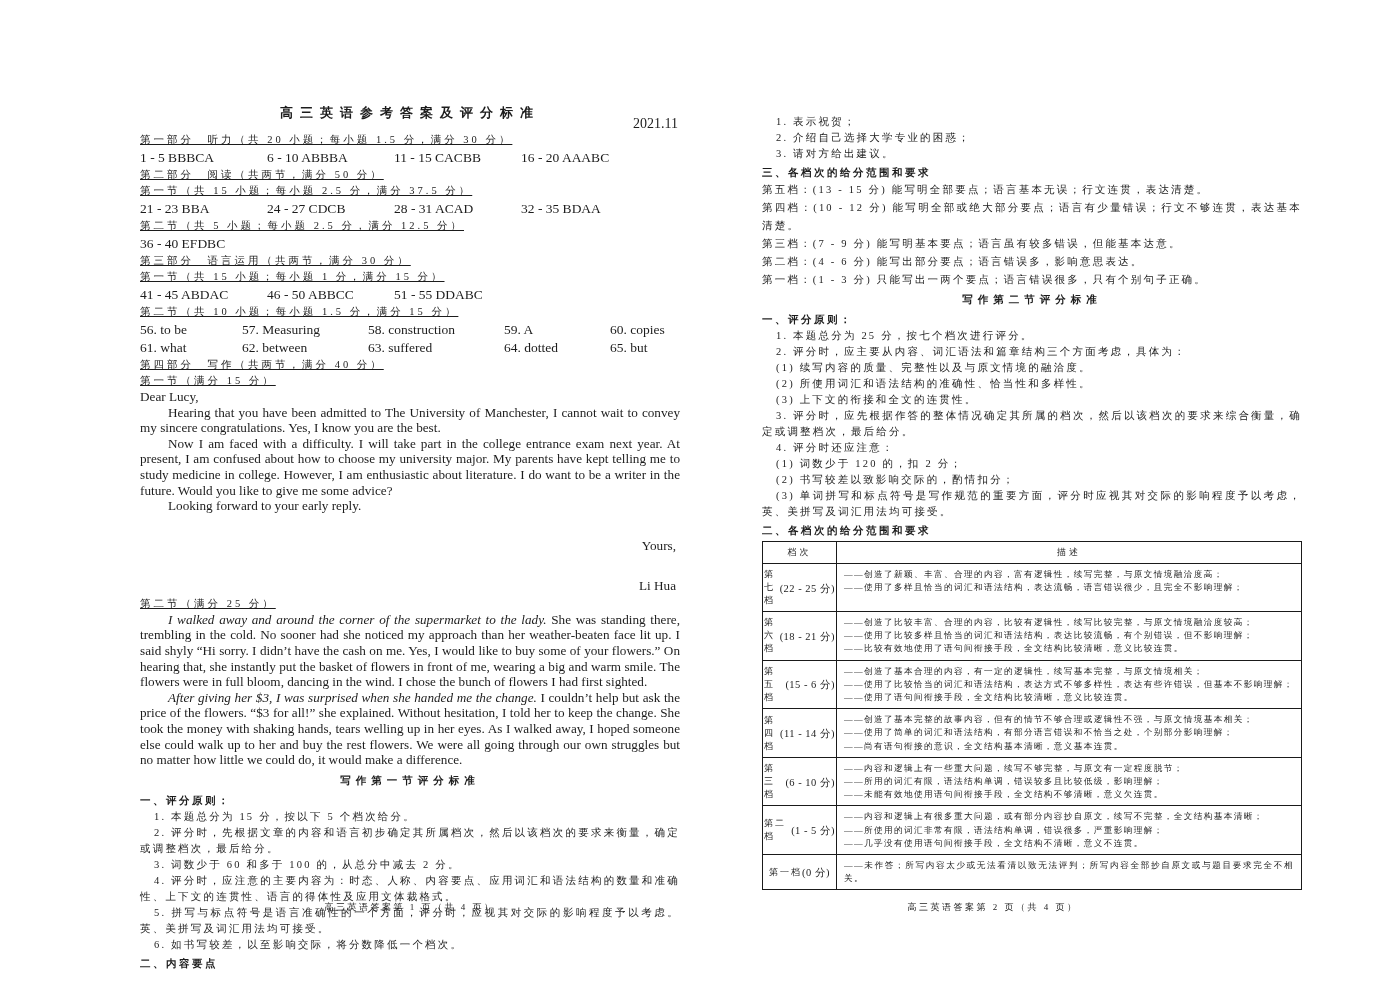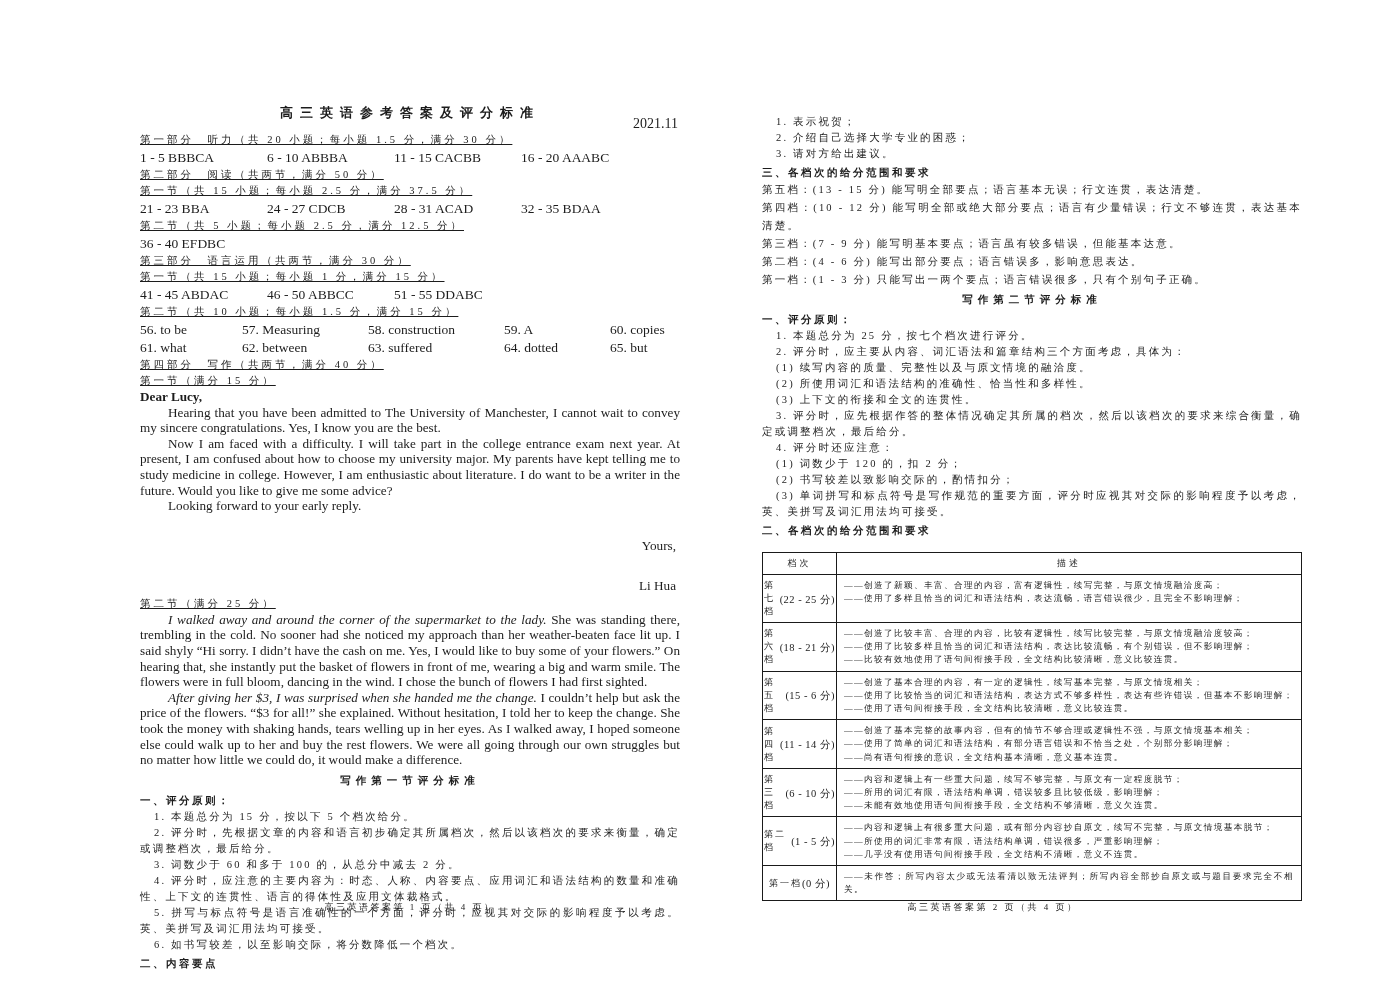--- a/index.html
+++ b/index.html
@@ -26,39 +26,39 @@
 
   
   .ans-row { display:flex; font-size:13.5px; line-height:17px; margin:1px 0; }
   .ans-row .ans-item { width:127px; white-space:nowrap; }
   .ans-row-5 { display:grid; grid-template-columns:102px 126px 136px 106px auto;
                font-size:13.5px; line-height:17px; margin:1px 0; }
 
   
   .en-par { font-size:13.2px; line-height:15.6px; text-align:justify;
             text-indent:28px; }
-  .en-par.noindent { text-indent:0;font-weight:bold; }
+  .en-par.noindent { text-indent:0; }
   .en-right { font-size:13.2px; line-height:16px; text-align:right;
               padding-right:4px;margin-top:24px; }
   .lead-italic { font-style:italic; }
 
   
   .rubric-title { text-align:center; font-weight:bold; font-size:10.5px;
                   letter-spacing:5px; margin:6px 0 4px 0; }
 
   
   .list-head { font-weight:bold; font-size:10.5px; letter-spacing:2.5px;
                line-height:17px; }
   .num-item { font-size:10.5px; letter-spacing:2.2px; line-height:16px;
               text-align:justify; text-indent:14px; }
   .band-item { font-size:10.5px; letter-spacing:2.2px; line-height:18px;
                text-align:justify; }
 
   
-  .rubric-table { width:540px; border:1.6px solid #1a1a1a; margin-top:13px; }
+  .rubric-table { width:540px; border:1.6px solid #1a1a1a; margin-top:2px; }
   .t-head { display:flex; border-bottom:1.6px solid #1a1a1a; }
   .t-head-grade { width:74px; border-right:1.6px solid #1a1a1a;
                   text-align:center; font-size:9px; letter-spacing:3px;
                   padding:4px 0; }
   .t-head-desc { flex:1; text-align:center; font-size:9px; letter-spacing:3px;
                  padding:4px 0; }
   .t-row { display:flex; border-bottom:1.6px solid #1a1a1a; }
   .t-row:last-child { border-bottom:none; }
   .t-grade { width:74px; border-right:1.6px solid #1a1a1a; display:flex;
              flex-direction:row; justify-content:center; align-items:center;
@@ -256,21 +256,21 @@
             <div class="t-line">——所用的词汇有限，语法结构单调，错误较多且比较低级，影响理解；</div>
             <div class="t-line">——未能有效地使用语句间衔接手段，全文结构不够清晰，意义欠连贯。</div>
           </div>
         </div>
         <div class="t-row">
           <div class="t-grade">
             <div class="g-label">第二档</div>
             <div class="g-points">(1 - 5 分)</div>
           </div>
           <div class="t-desc">
-            <div class="t-line">——内容和逻辑上有很多重大问题，或有部分内容抄自原文，续写不完整，与原文情境基本脱节；</div>
+            <div class="t-line">——内容和逻辑上有很多重大问题，或有部分内容抄自原文，续写不完整，全文结构基本清晰；</div>
             <div class="t-line">——所使用的词汇非常有限，语法结构单调，错误很多，严重影响理解；</div>
             <div class="t-line">——几乎没有使用语句间衔接手段，全文结构不清晰，意义不连贯。</div>
           </div>
         </div>
         <div class="t-row">
           <div class="t-grade">
             <div class="g-label">第一档</div>
             <div class="g-points">(0 分)</div>
           </div>
           <div class="t-desc">

